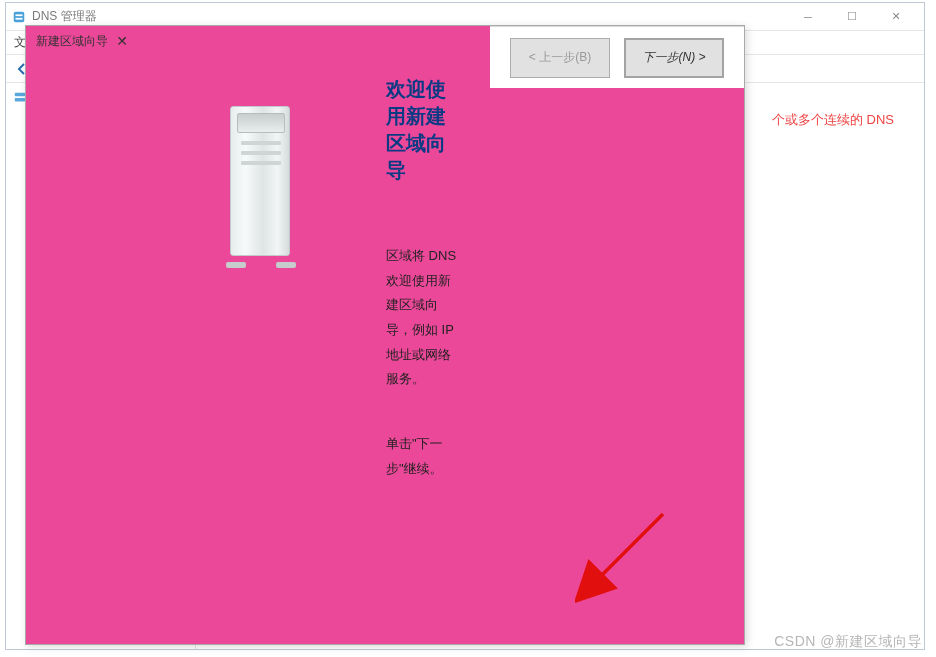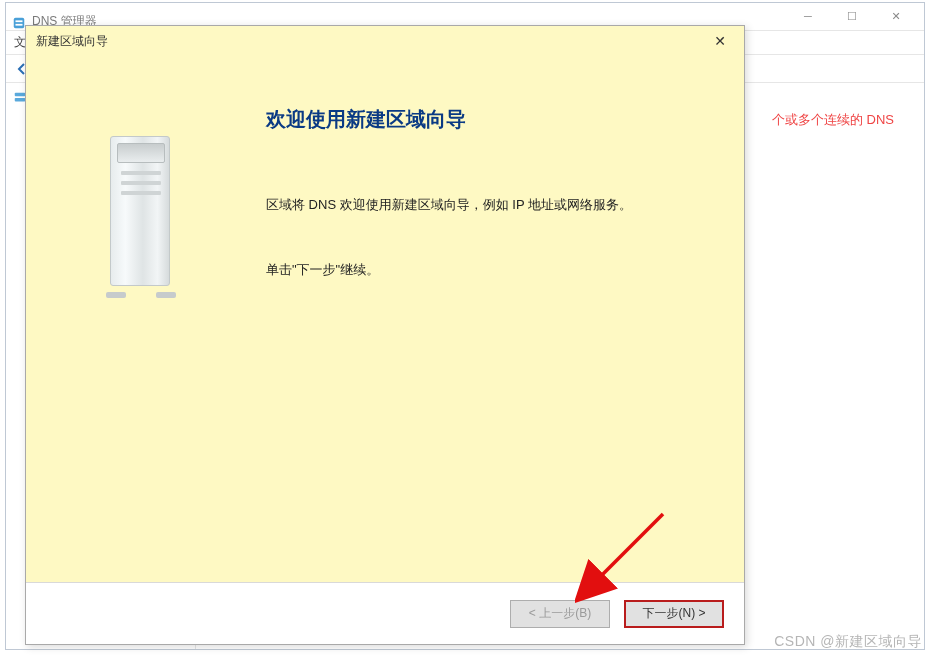--- a/index.html
+++ b/index.html
@@ -16,21 +16,21 @@
     
     .parent-window {
       position: absolute;
       left: 5px; top: 2px;
       width: 920px; height: 648px;
       background: #fff;
       border: 1px solid #bfc8d4;
     }
     .parent-titlebar {
       height: 28px;
-      display: flex; align-items: flex-end;
+      display: flex; align-items: center;
       padding: 0 6px;
       color: #7a7a7a;
       font-size: 12px;
       border-bottom: 1px solid #e6e6e6;
     }
     .parent-titlebar .icon-dns {
       width: 14px; height: 14px; margin-right: 6px;
       display: inline-block;
     }
     .parent-titlebar .spacer { flex: 1; }
@@ -65,24 +65,24 @@
     .parent-content-text {
       position: absolute; right: 30px; top: 28px;
       color: #ef4444; font-size: 13px;
     }
 
     
     .dialog {
       position: absolute;
       left: 25px; top: 25px;
       width: 720px; height: 620px;
-      background: #fef9c3;
+      background: #ec4899;
       border: 1px solid #a9a9a9;
       box-shadow: 2px 2px 8px rgba(0,0,0,0.15);
-      display: flex; flex-direction: column;
+      display: flex; flex-direction: row;
     }
     .dialog-titlebar {
       height: 30px; display: flex; align-items: center;
       padding: 0 10px; font-size: 12px; color: #333;
     }
     .dialog-titlebar .spacer { flex: 1; }
     .close-x {
       width: 28px; height: 22px; display:flex; align-items:center; justify-content:center;
       font-size: 14px; color: #333; cursor: pointer;
     }
@@ -123,29 +123,29 @@
     .wizard-paragraph { font-size: 13px; color: #222; line-height: 1.9; margin-bottom: 30px; }
     .wizard-paragraph.mt { margin-top: 40px; }
 
     .dialog-footer {
       height: 62px; border-top: 1px solid #d9d9d9;
       display: flex; align-items: center; justify-content: flex-end;
       gap: 14px; padding: 0 20px;
       background: #fff;
     }
     .btn {
-      min-width: 100px; height: 28px;
+      min-width: 100px; height: 40px;
       background: #e1e1e1; border: 1px solid #adadad;
       font-size: 12px; color: #333;
       display: inline-flex; align-items:center; justify-content:center;
       cursor: pointer;
       font-family: inherit;
     }
     .btn[disabled] { color: #9a9a9a; cursor: default; }
-    .btn.primary { background:#e1e1e1; border:2px solid #b91c1c; }
+    .btn.primary { background:#e1e1e1; border:2px solid #a3a3a3;font-style:italic; }
 
     
     .arrow-annotation {
       position: absolute;
       left: 575px; top: 508px;
       pointer-events: none;
     }
 
     
     .watermark {

